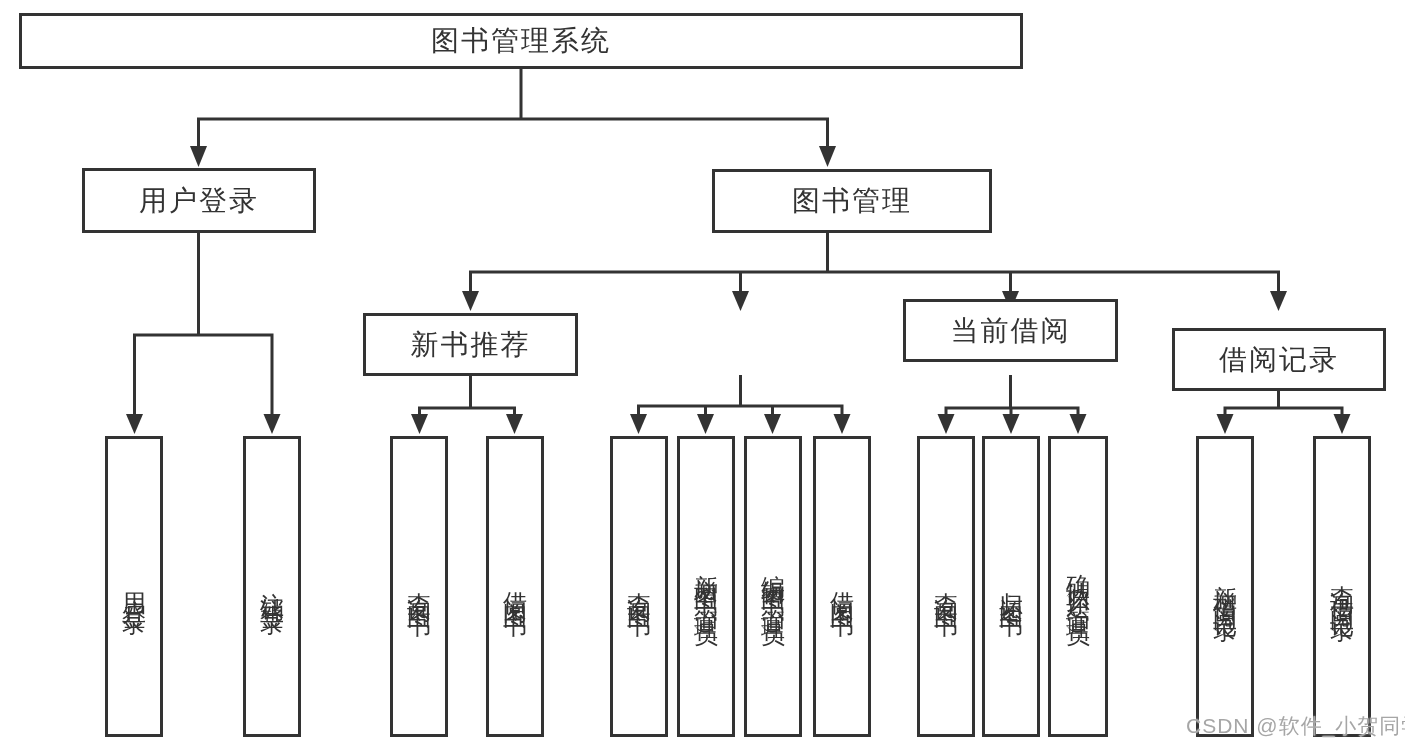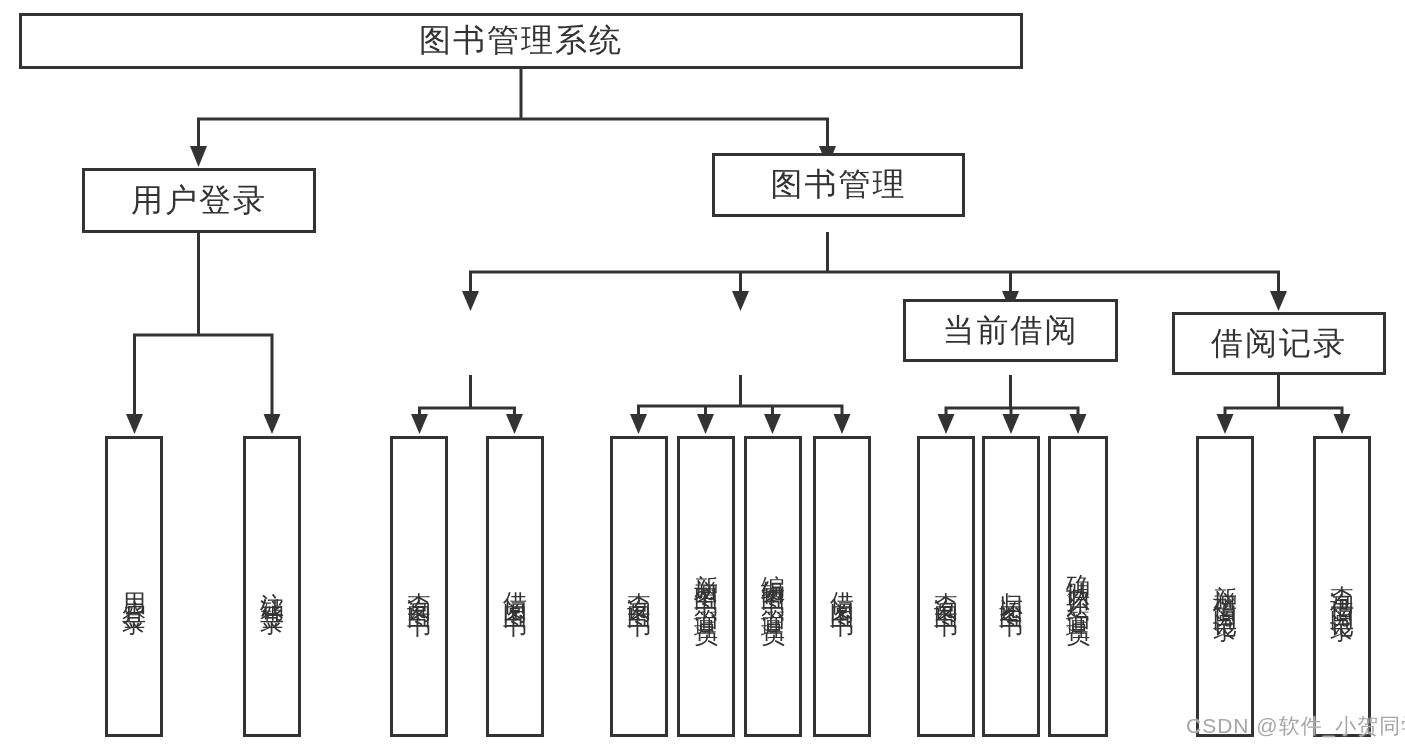--- a/index.html
+++ b/index.html
@@ -7,21 +7,21 @@
   .stage{
     position:relative;width:1405px;height:747px;background:#ffffff;overflow:hidden;
     font-family:"Liberation Sans","DejaVu Sans",sans-serif;color:#333333;
   }
   .wires{position:absolute;left:0;top:0;z-index:1;}
   .ln{fill:none;stroke:#333333;stroke-width:3;}
   .hd{fill:#333333;stroke:none;}
   .box{
     position:absolute;box-sizing:border-box;border:3px solid #333333;background:#ffffff;
     display:flex;align-items:center;justify-content:center;
-    font-size:32px;color:#333333;letter-spacing:2px;z-index:2;white-space:nowrap;
+    font-size:28px;color:#333333;letter-spacing:2px;z-index:2;white-space:nowrap;
   }
   .leaf{
     writing-mode:vertical-rl;text-orientation:mixed;
     font-size:24px;letter-spacing:7px;line-height:1;
   }
   .watermark{
     position:absolute;left:1186px;top:712px;z-index:4;
     font-size:21px;letter-spacing:1px;color:#a6a6a6;
     text-shadow:0 0 2px #ffffff;white-space:nowrap;
   }
@@ -70,24 +70,25 @@
     <g>
       <path class="ln" d="M1278.5,374 L1278.5,409.5 M1223.5,408 L1343.5,408 M1225,408 L1225,416 M1342,408 L1342,416"></path>
       <polygon class="hd" points="1216.5,414 1233.5,414 1225,434"></polygon>
       <polygon class="hd" points="1333.5,414 1350.5,414 1342,434"></polygon>
     </g>
   </svg>
 
   <div class="box" style="left:19px;top:13px;width:1004px;height:56px">图书管理系统</div>
 
   <div class="box" style="left:82px;top:168px;width:234px;height:65px">用户登录</div>
-  <div class="box" style="left:712px;top:153px;width:253px;height:64px">图书管理</div>
+  <div class="box" style="left:712px;top:169px;width:280px;height:64px">图书管理</div>
 
+  <div class="box" style="left:363px;top:313px;width:215px;height:63px">新书推荐</div>
   <div class="box" style="left:903px;top:299px;width:215px;height:63px">当前借阅</div>
-  <div class="box" style="left:1172px;top:312px;width:214px;height:63px">借阅记录</div>
+  <div class="box" style="left:1172px;top:328px;width:214px;height:63px">借阅记录</div>
 
   <div class="box leaf" style="left:105px;top:436px;width:58px;height:301px">用户登录</div>
   <div class="box leaf" style="left:243px;top:436px;width:58px;height:301px">注销登录</div>
 
   <div class="box leaf" style="left:390px;top:436px;width:58px;height:301px">查询图书</div>
   <div class="box leaf" style="left:486px;top:436px;width:58px;height:301px">借阅图书</div>
 
   <div class="box leaf" style="left:610px;top:436px;width:58px;height:301px">查询图书</div>
   <div class="box leaf" style="left:677px;top:436px;width:58px;height:301px">新增图书（管理员）</div>
   <div class="box leaf" style="left:744px;top:436px;width:58px;height:301px">编辑图书（管理员）</div>

